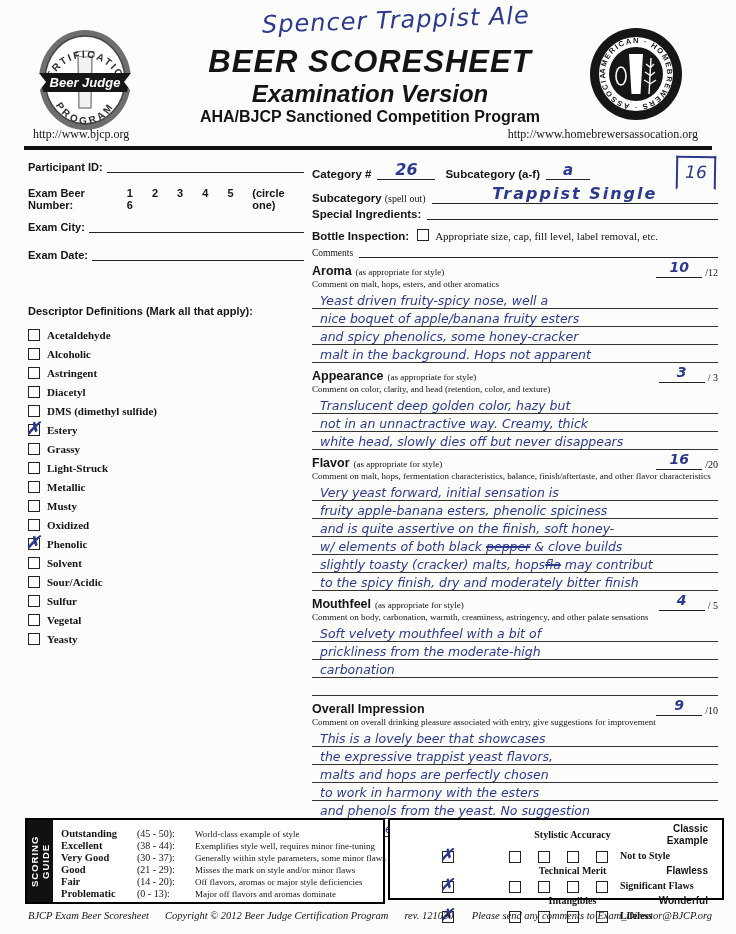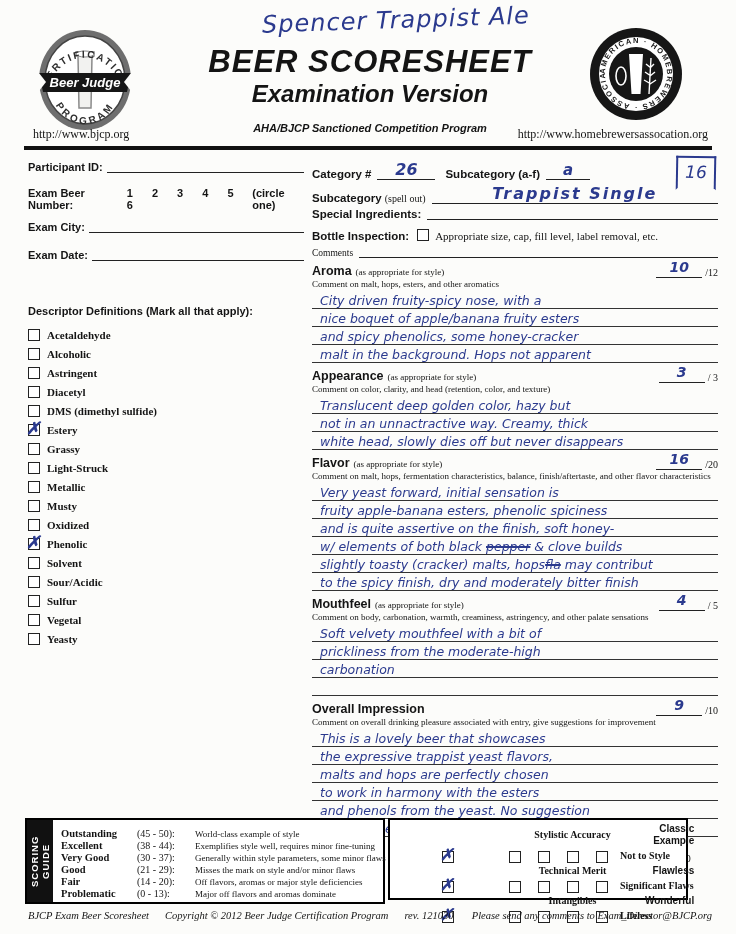--- a/index.html
+++ b/index.html
@@ -9,21 +9,21 @@
   
   .hw{font-family:"DejaVu Sans",sans-serif;font-style:italic;color:#2b3a8e;}
   .strike{text-decoration:line-through;text-decoration-color:#2b3a8e;text-decoration-thickness:2px;}
   
   .hw-title{top:6px;left:262px;font-size:24px;transform:rotate(-2deg);letter-spacing:1px;}
   .logo-l{top:28px;left:36px;}
   .logo-r{top:26px;left:588px;}
   .head-c{top:46px;left:158px;width:424px;text-align:center;}
   .title{font-size:31px;font-weight:900;font-style:italic;letter-spacing:1px;line-height:32px;}
   .subtitle{font-size:24px;font-weight:900;font-style:italic;line-height:28px;margin-top:2px;}
-  .tagline{font-size:11px;font-weight:bold;margin-top:14px;font-style:italic;}
+  .tagline{font-size:16px;font-weight:bold;margin-top:0;}
   .url{font-family:"Liberation Serif",serif;font-size:12px;top:127px;}
   .rule{top:146px;left:24px;width:688px;height:4px;background:#111;}
   
   .col-l{top:160px;left:28px;width:276px;}
   .frow{display:flex;align-items:flex-end;font-size:11px;font-weight:bold;}
   .fline{flex:1;border-bottom:1.3px solid #222;height:12px;margin-left:4px;}
   .nums{font-weight:bold;letter-spacing:8px;margin-left:6px;}
   .circnote{font-weight:bold;margin-left:2px;}
   .desc-title{font-size:11px;font-weight:bold;margin:44px 0 8px 0;}
   .ditem{display:flex;align-items:center;height:19px;font-family:"Liberation Serif",serif;
@@ -59,21 +59,21 @@
   
   .sgbox{top:818px;left:25px;width:356px;height:82px;border:2.5px solid #000;background:#fff;
          display:flex;}
   .sg-side{writing-mode:vertical-rl;transform:rotate(180deg);background:#111;color:#fff;
       font-size:9.5px;font-weight:bold;letter-spacing:1px;text-align:center;padding:0 2px;flex:0 0 auto;}
   .sg-rows{flex:1;padding:3px 4px 2px 8px;display:flex;flex-direction:column;justify-content:flex-end;}
   .sgrow{display:flex;align-items:baseline;font-family:"Liberation Serif",serif;line-height:12px;}
   .sg-name{font-size:10.5px;font-weight:bold;width:76px;flex:0 0 auto;}
   .sg-range{font-size:10px;width:58px;flex:0 0 auto;}
   .sg-desc{font-size:9px;white-space:nowrap;}
-  .rtbox{top:818px;left:388px;width:300px;height:82px;border:2.5px solid #000;background:#fff;
+  .rtbox{top:818px;left:388px;width:336px;height:82px;border:2.5px solid #000;background:#fff;
          padding:3px 6px;box-sizing:border-box;}
   .rt-grid{display:grid;grid-template-columns:104px repeat(5,29px) 1fr;align-items:center;height:100%;}
   .rt-head{grid-column:2/7;text-align:center;font-family:"Liberation Serif",serif;
            font-size:10px;font-weight:bold;line-height:10px;}
   .rt-left{font-family:Liberation Sans, sans-serif;font-size:10px;font-weight:bold;text-align:right;
            padding-right:8px;line-height:12px;}
   .rt-right{font-family:"Liberation Serif",serif;font-size:10px;font-weight:bold;padding-left:4px;
            line-height:12px;white-space:nowrap;}
   .rbox-cell{text-align:center;}
   .rbox{position:relative;display:inline-block;width:10px;height:10px;border:1.2px solid #222;
@@ -130,21 +130,21 @@
       <textPath href="#ringPath" startOffset="0%">AMERICAN · HOMEBREWERS · ASSOCIATION ·</textPath>
     </text>
     <circle cx="48" cy="48" r="27" fill="#161616"></circle>
     <path d="M41,28 h14 l-2.5,40 h-9 z" fill="#fff"></path>
     <ellipse cx="33" cy="50" rx="5" ry="9" fill="none" stroke="#fff" stroke-width="1.6"></ellipse>
     <path d="M63,32 l-2,36 M58,38 l5,4 M66,38 l-4,4 M57,46 l6,4 M67,46 l-5,4 M56,54 l7,4 M68,54 l-6,4" stroke="#fff" stroke-width="1.4" fill="none"></path>
   </svg>
 </div>
 
 <div class="abs url" style="left:33px;">http://www.bjcp.org</div>
-<div class="abs url" style="right:28px;">http://www.homebrewersassocation.org</div>
+<div class="abs url" style="right:38px;">http://www.homebrewersassocation.org</div>
 <div class="abs rule"></div>
 
 <div class="abs col-l">
   <div class="frow" style="margin-bottom:14px;">
     <span>Participant ID:</span>
     <span class="fline"></span>
   </div>
   <div class="frow" style="margin-bottom:9px;">
     <span>Exam Beer Number:</span>
     <span class="nums">1  2  3  4  5  6</span>
@@ -269,21 +269,21 @@
     <div class="sec-head">
       <span class="sec-title">Aroma</span>
       <span class="sec-note">(as appropriate for style)</span>
       <span class="sec-score">
           <span class="score-slot"><span class="hw">10</span></span>
           <span class="score-max">/12</span>
         </span>
     </div>
     <div class="sec-hint">Comment on malt, hops, esters, and other aromatics</div>
     <div>
-        <div class="cline"><span class="hw">City driven fruity-spicy nose, with a</span></div>
+        <div class="cline"><span class="hw">Yeast driven fruity-spicy nose, well a</span></div>
         <div class="cline"><span class="hw">nice boquet of apple/banana fruity esters</span></div>
         <div class="cline"><span class="hw">and spicy phenolics, some honey-cracker</span></div>
         <div class="cline"><span class="hw">malt in the background.  Hops not apparent</span></div>
       </div>
   </div>
 
   <div class="sec">
     <div class="sec-head">
       <span class="sec-title">Appearance</span>
       <span class="sec-note">(as appropriate for style)</span>

